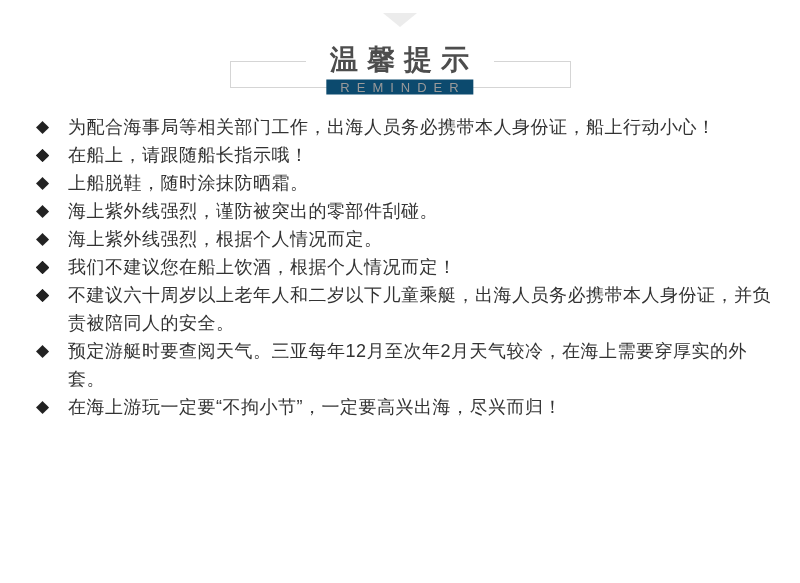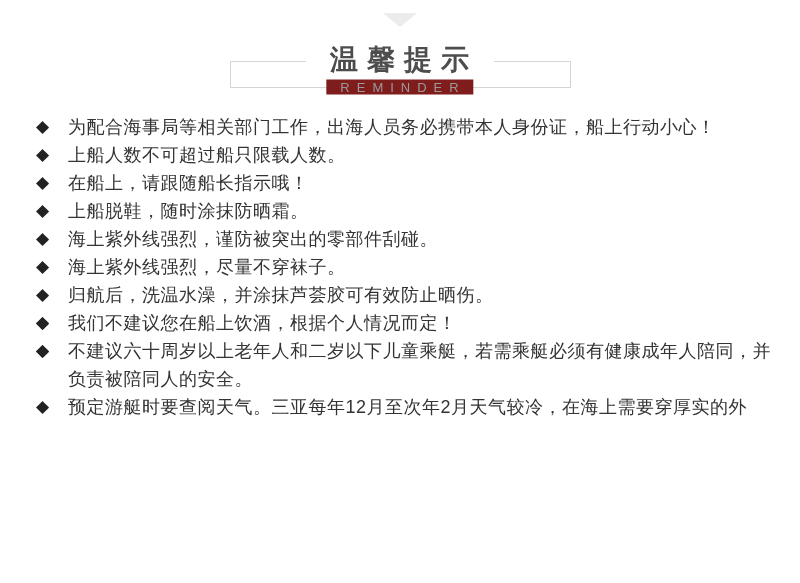--- a/index.html
+++ b/index.html
@@ -43,21 +43,21 @@
     font-weight: bold;
     letter-spacing: 9px;
     color: #4d4d4d;
     white-space: nowrap;
   }
   .header-subtitle {
     position: absolute;
     bottom: 0;
     left: 50%;
     transform: translate(-50%, 50%);
-    background: #7f1d1d;
+    background: #0c4a6e;
     padding: 0 8px 0 14px;
     font-size: 13px;
     letter-spacing: 7px;
     color: #9a9a9a;
     white-space: nowrap;
   }
   
   .reminder-list {
     margin: 25px 28px 0 36px;
   }
@@ -90,58 +90,57 @@
     <div class="header-subtitle">REMINDER</div>
   </div>
 
   <div class="reminder-list">
     <div class="list-item">
       <span class="bullet">◆</span>
       <span>为配合海事局等相关部门工作，出海人员务必携带本人身份证，船上行动小心！</span>
     </div>
     <div class="list-item">
       <span class="bullet">◆</span>
-      <span>上船人数不可超过船只限载人数。</span>
     </div>
     <div class="list-item">
       <span class="bullet">◆</span>
       <span>在船上，请跟随船长指示哦！</span>
     </div>
     <div class="list-item">
       <span class="bullet">◆</span>
       <span>上船脱鞋，随时涂抹防晒霜。</span>
     </div>
     <div class="list-item">
       <span class="bullet">◆</span>
       <span>海上紫外线强烈，谨防被突出的零部件刮碰。</span>
     </div>
     <div class="list-item">
       <span class="bullet">◆</span>
-      <span>海上紫外线强烈，尽量不穿袜子。</span>
+      <span>海上紫外线强烈，根据个人情况而定。</span>
     </div>
     <div class="list-item">
       <span class="bullet">◆</span>
-      <span>归航后，洗温水澡，并涂抹芦荟胶可有效防止晒伤。</span>
     </div>
     <div class="list-item">
       <span class="bullet">◆</span>
     </div>
     <div class="list-item">
       <span class="bullet">◆</span>
       <span>我们不建议您在船上饮酒，根据个人情况而定！</span>
     </div>
     <div class="list-item">
       <span class="bullet">◆</span>
     </div>
     <div class="list-item">
       <span class="bullet">◆</span>
-      <span>不建议六十周岁以上老年人和二岁以下儿童乘艇，若需乘艇必须有健康成年人陪同，并负责被陪同人的安全。</span>
+      <span>不建议六十周岁以上老年人和二岁以下儿童乘艇，出海人员务必携带本人身份证，并负责被陪同人的安全。</span>
     </div>
     <div class="list-item">
       <span class="bullet">◆</span>
       <span>预定游艇时要查阅天气。三亚每年12月至次年2月天气较冷，在海上需要穿厚实的外套。</span>
     </div>
     <div class="list-item">
       <span class="bullet">◆</span>
+      <span>在海上游玩一定要“不拘小节”，一定要高兴出海，尽兴而归！</span>
     </div>
   </div>
 
 </div>
 
 </body></html>

